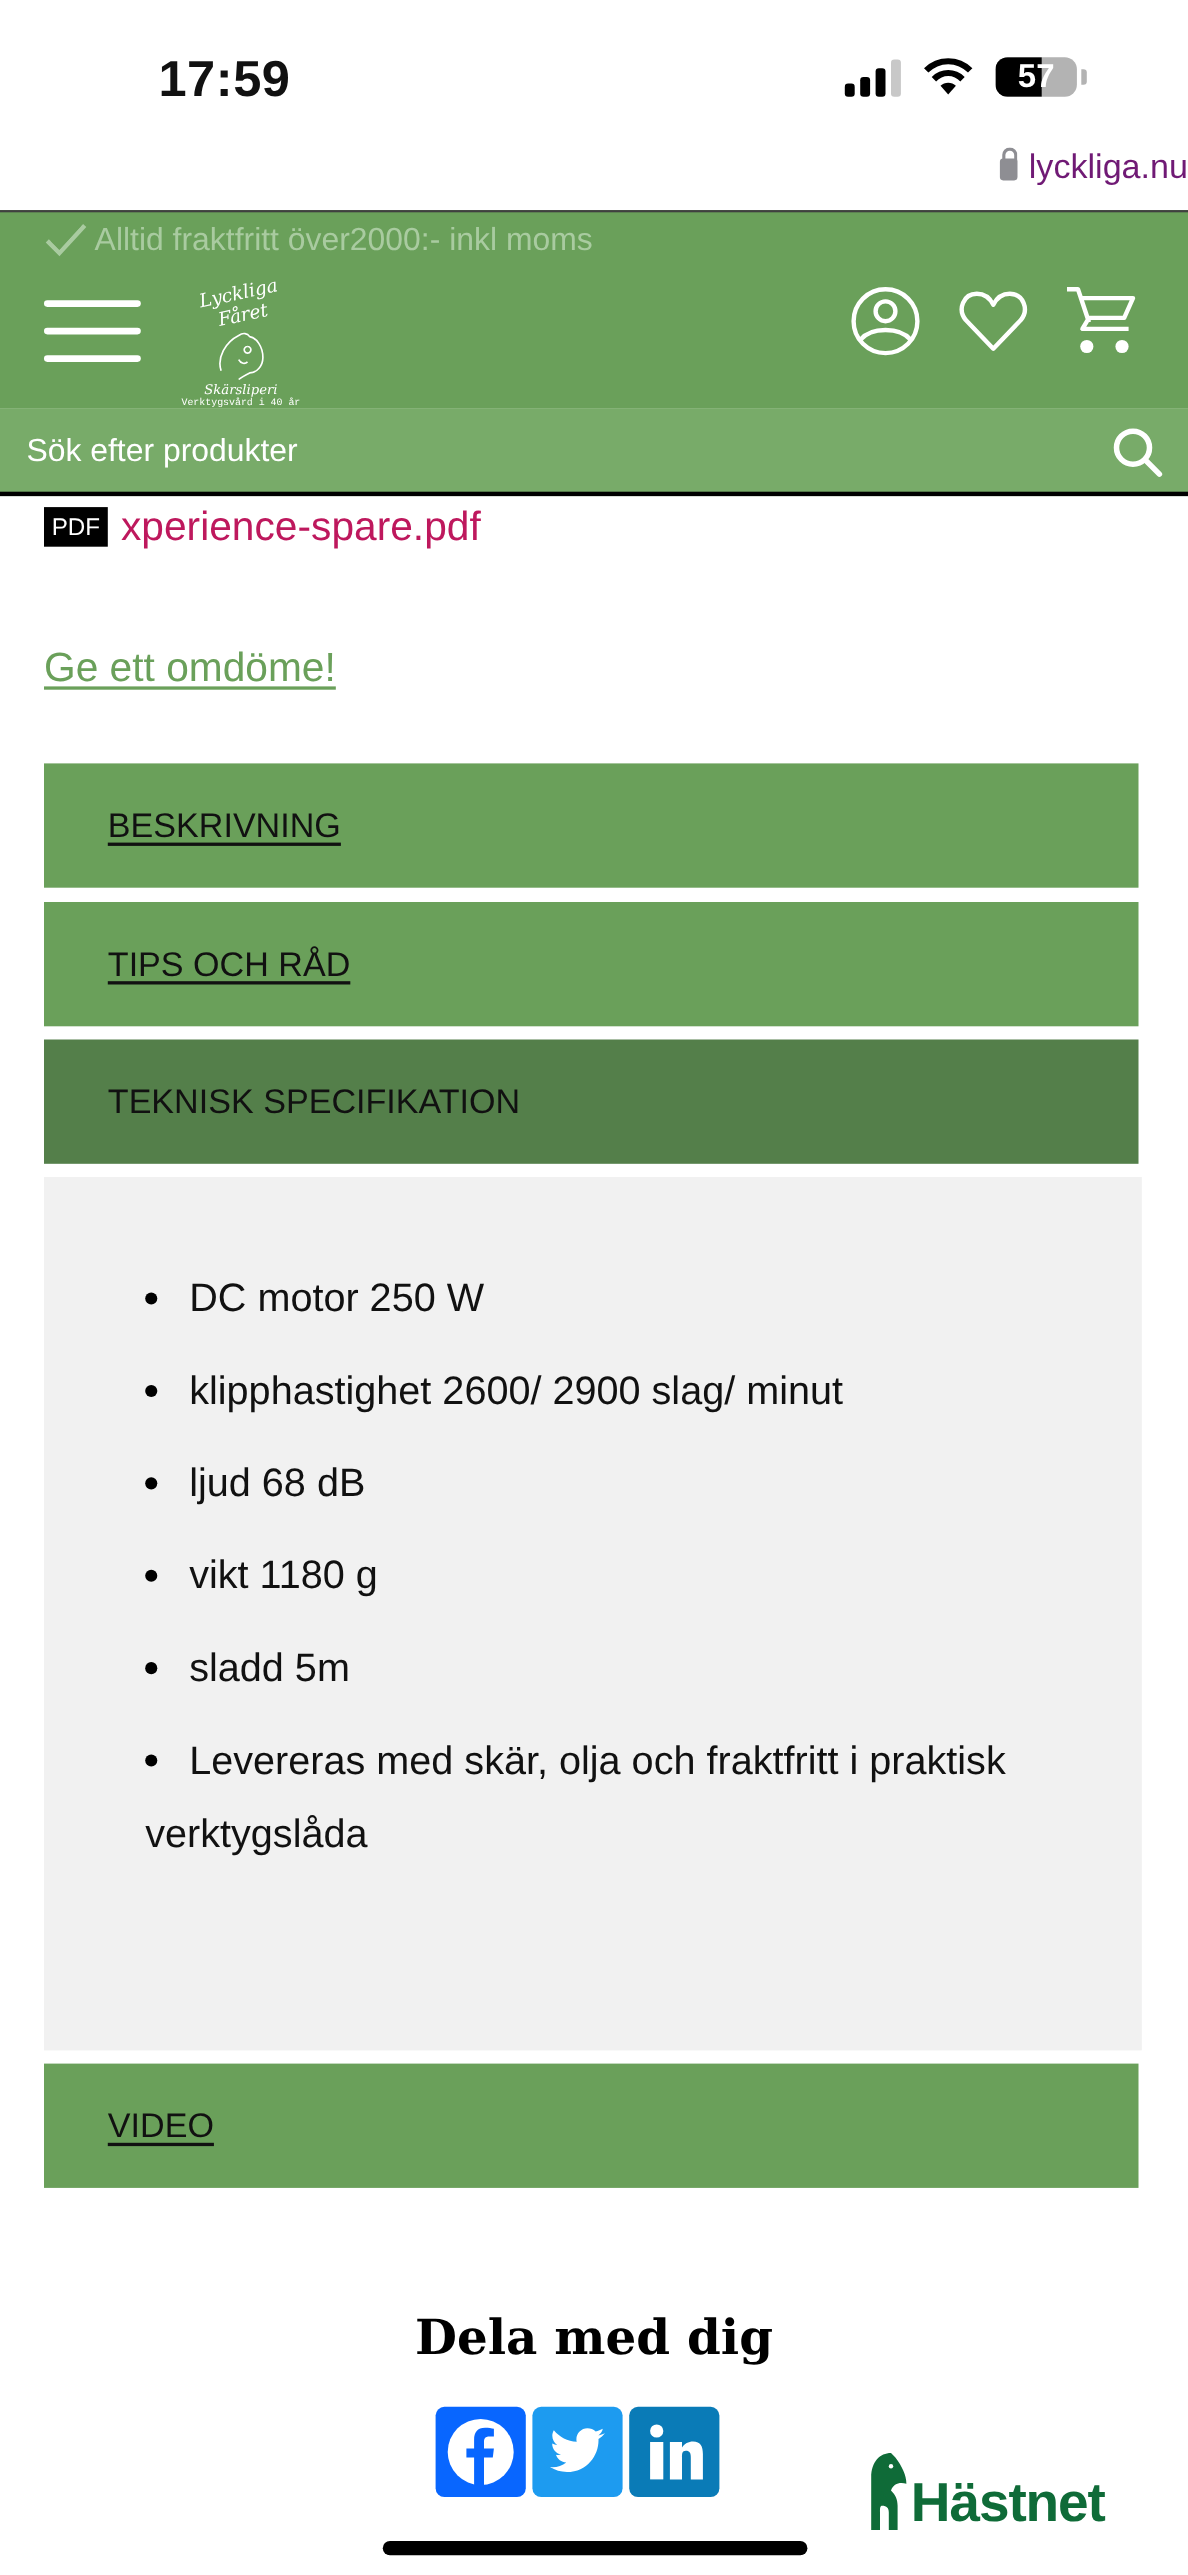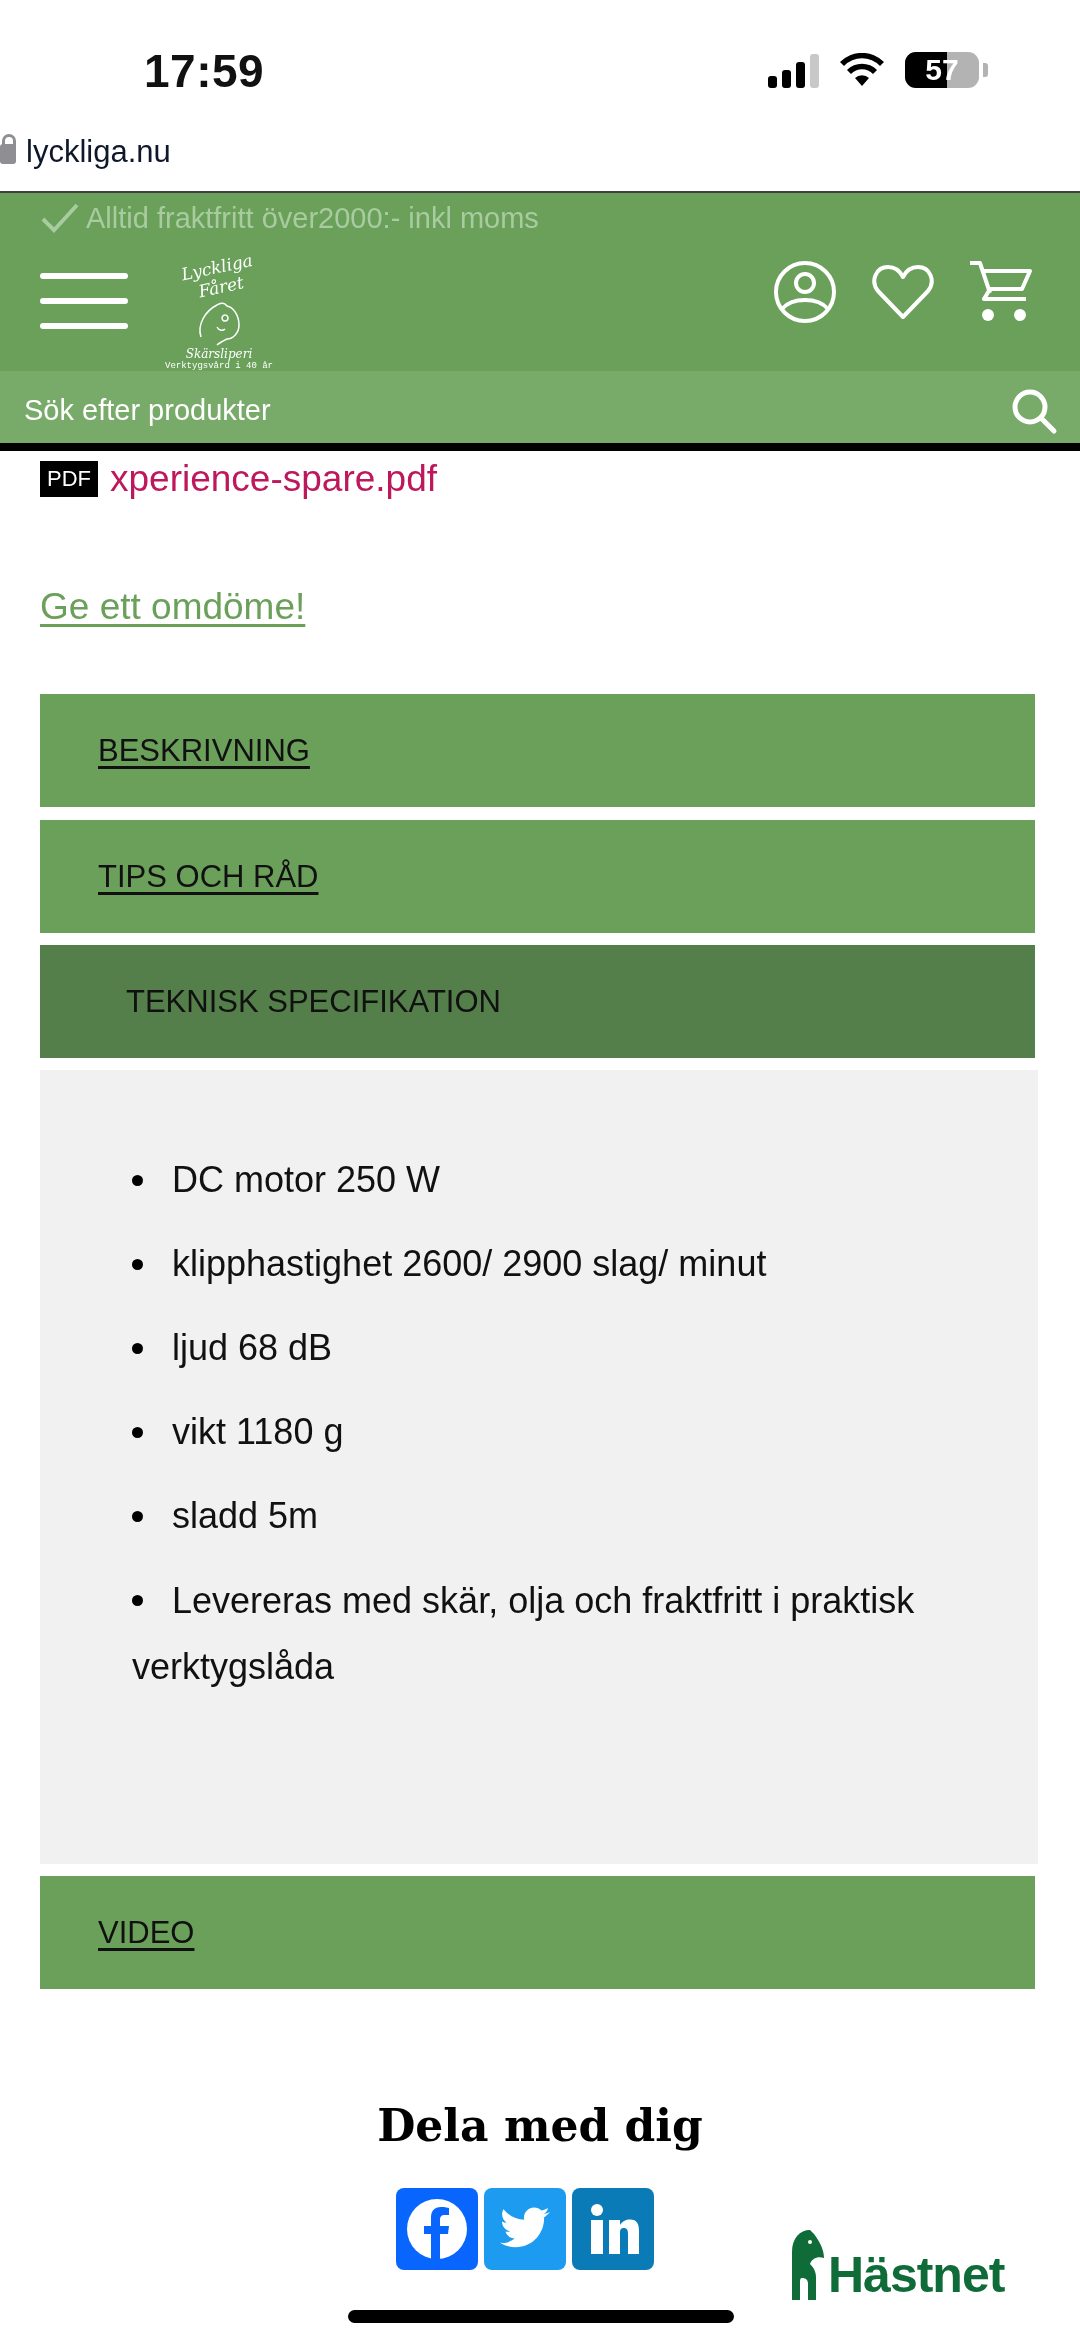--- a/index.html
+++ b/index.html
@@ -11,53 +11,53 @@
   .status-time { position: absolute; left: 144px; top: 44px; font-size: 46px; font-weight: 700; letter-spacing: 0.5px; }
   .status-icons { position: absolute; right: 92px; top: 52px; display: flex; align-items: center; gap: 20px; }
   .signal { display: flex; align-items: flex-end; gap: 5px; height: 36px; }
   .signal span { width: 9px; background: #000; border-radius: 3px; }
   .signal span.off { background: #c8c8c8; }
   .battery { position: relative; width: 74px; height: 36px; border-radius: 11px; background: #b3b3b3; overflow: hidden; display: flex; align-items: center; justify-content: center; }
   .battery .fill { position: absolute; left: 0; top: 0; bottom: 0; width: 57%; background: #000; }
   .battery .pct { position: relative; color: #fff; font-weight: 700; font-size: 30px; }
   .battery-tip { width: 5px; height: 14px; background: #b3b3b3; border-radius: 0 3px 3px 0; margin-left: -16px; }
 
-  .url-bar { position: absolute; top: 134px; left: 0; width: 1080px; text-align: left; font-size: 31px; color: #0f172a; }
+  .url-bar { position: absolute; top: 134px; left: 0; width: 1080px; text-align: right; font-size: 31px; color: #701a75; }
   .url-bar .lock { display: inline-block; width: 16px; height: 20px; background: #8e8e93; border-radius: 3px; position: relative; margin-right: 10px; vertical-align: -2px; }
   .url-bar .lock::before { content: ""; position: absolute; left: 2px; top: -10px; width: 8px; height: 10px; border: 3px solid #8e8e93; border-bottom: none; border-radius: 7px 7px 0 0; }
 
   
   .site-header { position: absolute; top: 191px; left: 0; width: 1080px; height: 180px; background: #6aa05a; border-top: 2px solid #404040; }
   .promo { position: absolute; left: 40px; top: 8px; font-size: 29px; color: #a9cba0; display: flex; align-items: center; gap: 6px; }
   .promo svg { width: 40px; height: 34px; }
   .hamburger { position: absolute; left: 40px; top: 80px; width: 88px; height: 56px; display: flex; flex-direction: column; justify-content: space-between; }
   .hamburger span { height: 6px; background: #fff; border-radius: 3px; }
   .logo { position: absolute; left: 164px; top: 62px; width: 110px; height: 110px; color: #fff; text-align: center; }
   .logo .l1 { font-family: "DejaVu Serif", serif; font-style: italic; font-size: 17px; transform: rotate(-12deg); margin-top: 2px; }
   .logo svg { width: 60px; height: 50px; display: block; margin: 0 auto; }
   .logo .l2 { font-family: "DejaVu Serif", serif; font-style: italic; font-size: 12px; }
   .logo .l3 { font-family: Liberation Mono, monospace; font-size: 9px; }
   .header-icons { position: absolute; right: 46px; top: 66px; display: flex; gap: 32px; align-items: center; }
   .header-icons svg { width: 66px; height: 66px; }
 
-  .search-bar { position: absolute; top: 371px; left: 0; width: 1080px; height: 80px; background: #78ab69; border-bottom: 8px solid #000000; }
+  .search-bar { position: absolute; top: 371px; left: 0; width: 1080px; height: 80px; background: #78ab69; border-bottom: 4px solid #000000; }
   .search-input { position: absolute; left: 24px; top: 0; height: 78px; width: 900px; background: transparent; border: none; font-size: 29px; color: #fff; font-family: "Liberation Sans", sans-serif; outline: none; }
   .search-input::placeholder { color: #ffffff; }
   .search-icon { position: absolute; right: 22px; top: 16px; width: 48px; height: 48px; }
 
   
   .pdf-row { position: absolute; top: 458px; left: 40px; display: flex; align-items: center; gap: 12px; }
   .pdf-badge { background: #000; color: #fff; font-size: 22px; width: 58px; height: 36px; display: flex; align-items: center; justify-content: center; font-family: "Liberation Sans", sans-serif; }
   .pdf-name { font-size: 37px; color: #be185d; }
   .review-link { position: absolute; top: 586px; left: 40px; font-size: 37px; color: #6aa05a; text-decoration: underline; text-underline-offset: 5px; }
 
   .accordion-tab { position: absolute; left: 40px; width: 995px; height: 113px; background: #6aa05a; display: flex; align-items: center; padding-left: 58px; font-size: 31px; color: #111; cursor: pointer; }
   .accordion-tab .label { text-decoration: underline; text-underline-offset: 5px; }
   .accordion-tab.active { background: #547f4a; }
-  .accordion-tab.active .label { text-decoration: none; margin-left: 28px; }
+  .accordion-tab.active .label { text-decoration: none; }
 
   .spec-panel { position: absolute; left: 40px; top: 1070px; width: 998px; height: 794px; background: #f1f1f1; }
   .spec-list { position: absolute; left: 92px; top: 78px; width: 860px; list-style: none; }
   .spec-list li { font-size: 36px; line-height: 64px; margin-bottom: 20px; position: relative; padding-left: 40px; }
   .spec-list li::before { content: ""; position: absolute; left: 0; top: 27px; width: 11px; height: 11px; background: #000; border-radius: 50%; }
   .spec-list li.wrap { padding-left: 0; text-indent: 40px; line-height: 66px; }
   .spec-list li.wrap::before { left: 0; }
 
   .share-title { position: absolute; top: 2100px; left: 0; width: 1080px; text-align: center; font-family: "DejaVu Serif", serif; font-weight: 700; font-size: 44px; color: #000; }
   .share-icons { position: absolute; top: 2188px; left: 396px; display: flex; gap: 6px; }

